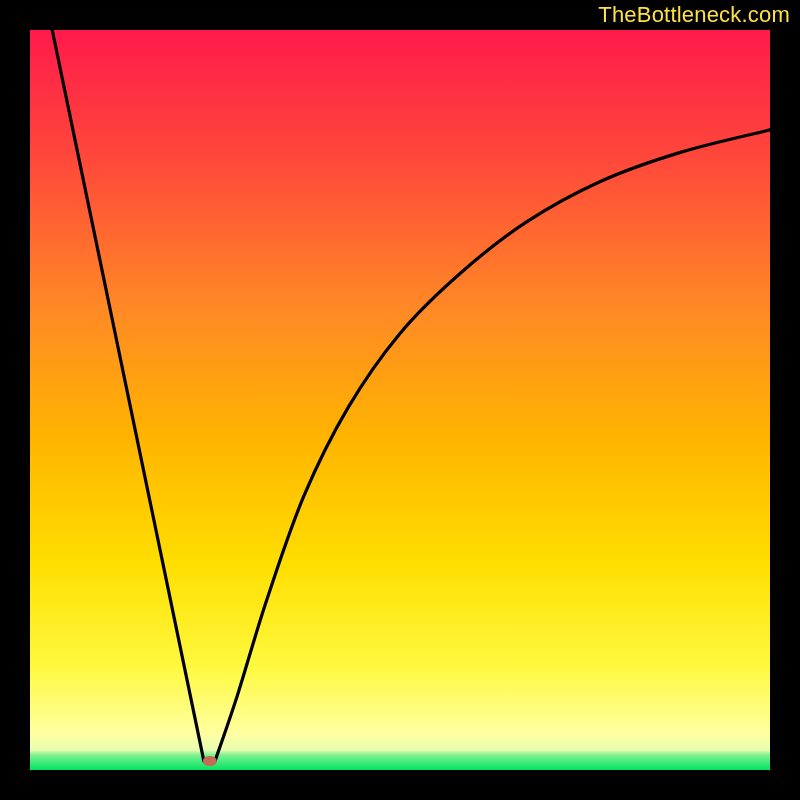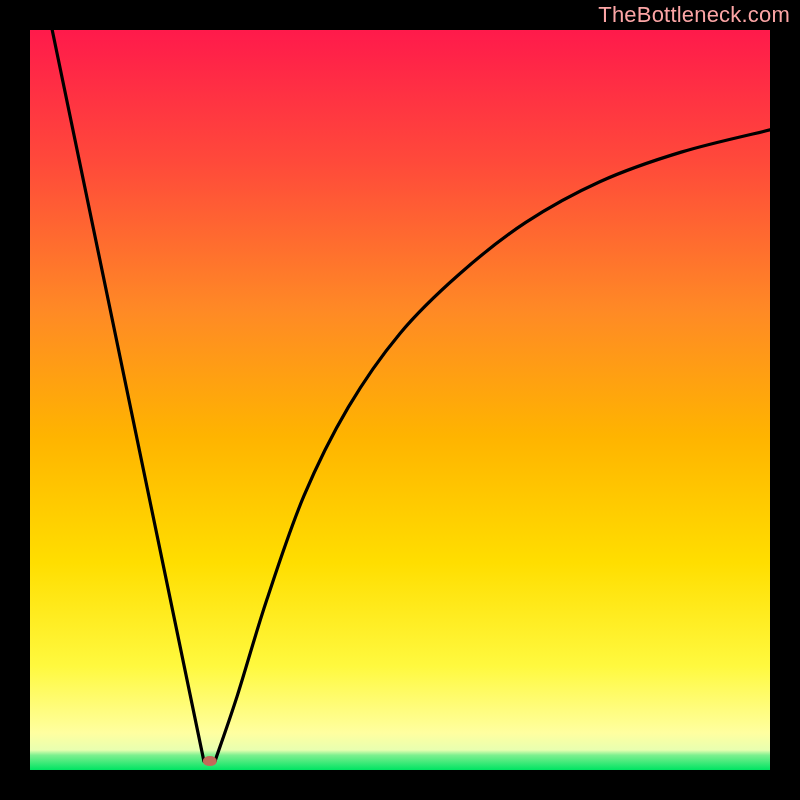--- a/index.html
+++ b/index.html
@@ -14,21 +14,21 @@
   .frame {
     position: relative;
     width: 800px;
     height: 800px;
     background: #000;
   }
   .attribution {
     position: absolute;
     top: 2px;
     right: 10px;
-    color: #fca5a5;
+    color: #fde047;
     font-size: 22px;
     letter-spacing: 0.2px;
     font-weight: 400;
     z-index: 20;
   }
   .plot-area {
     position: absolute;
     left: 30px;
     top: 30px;
     width: 740px;

